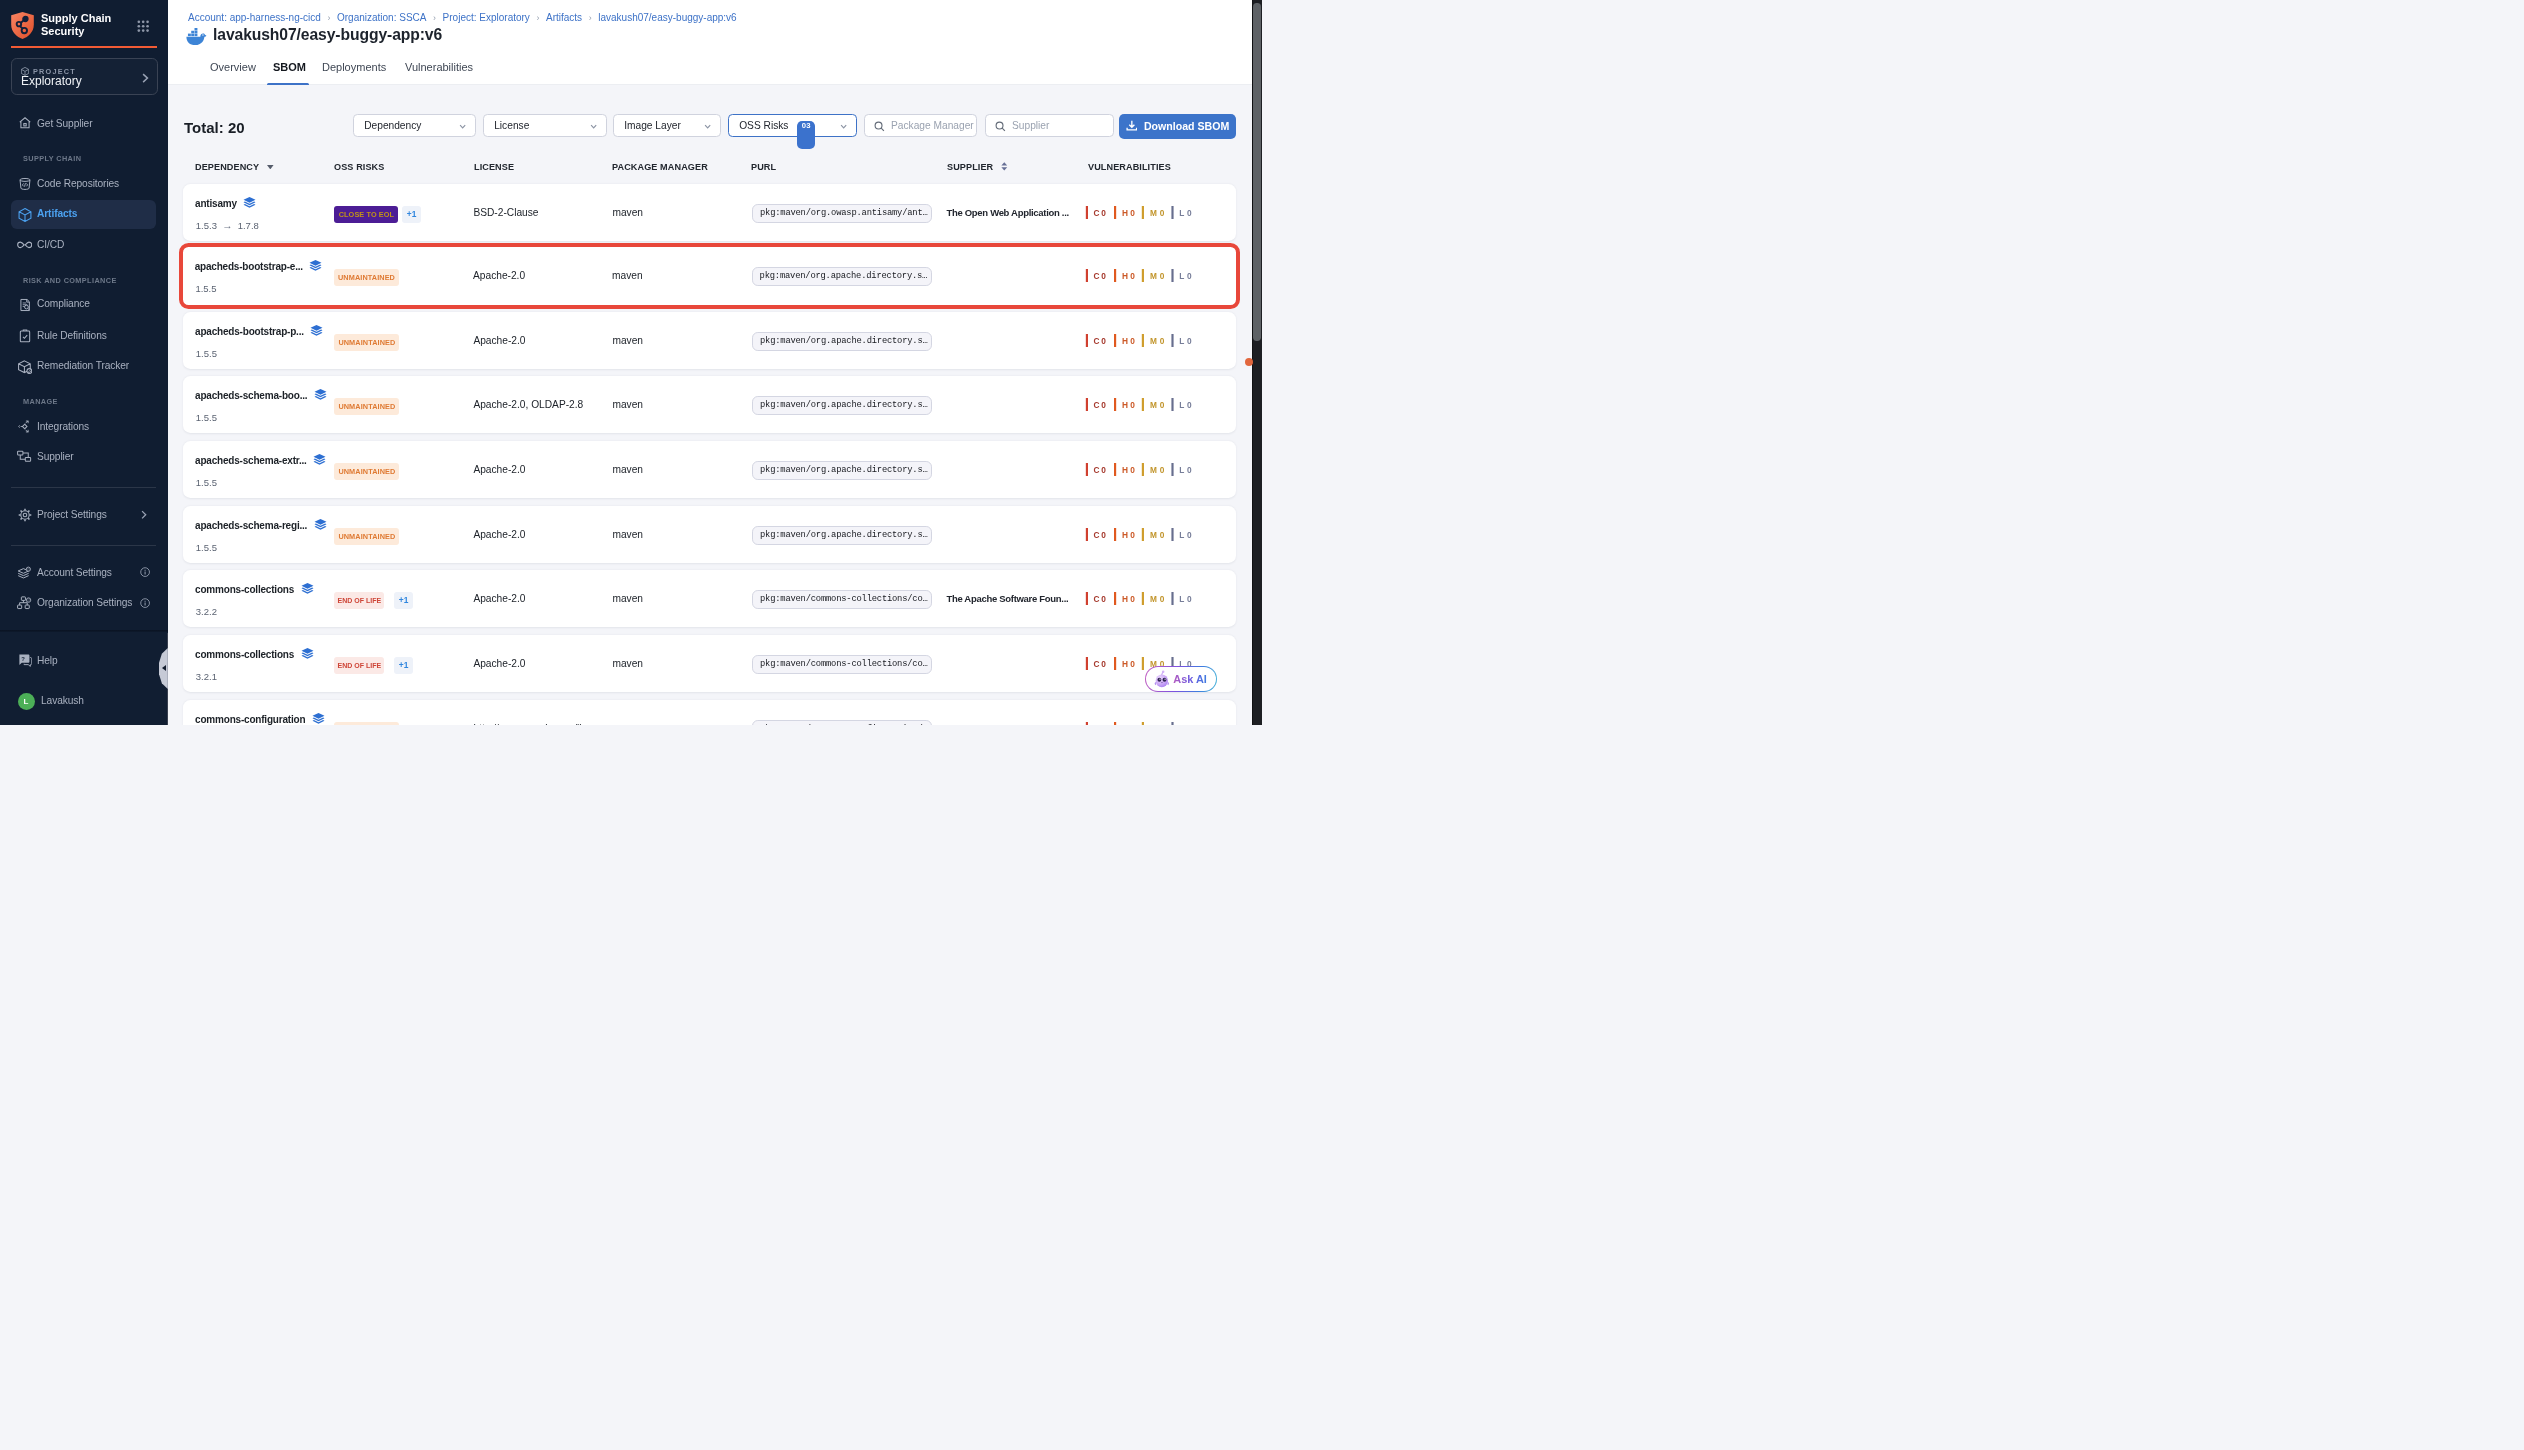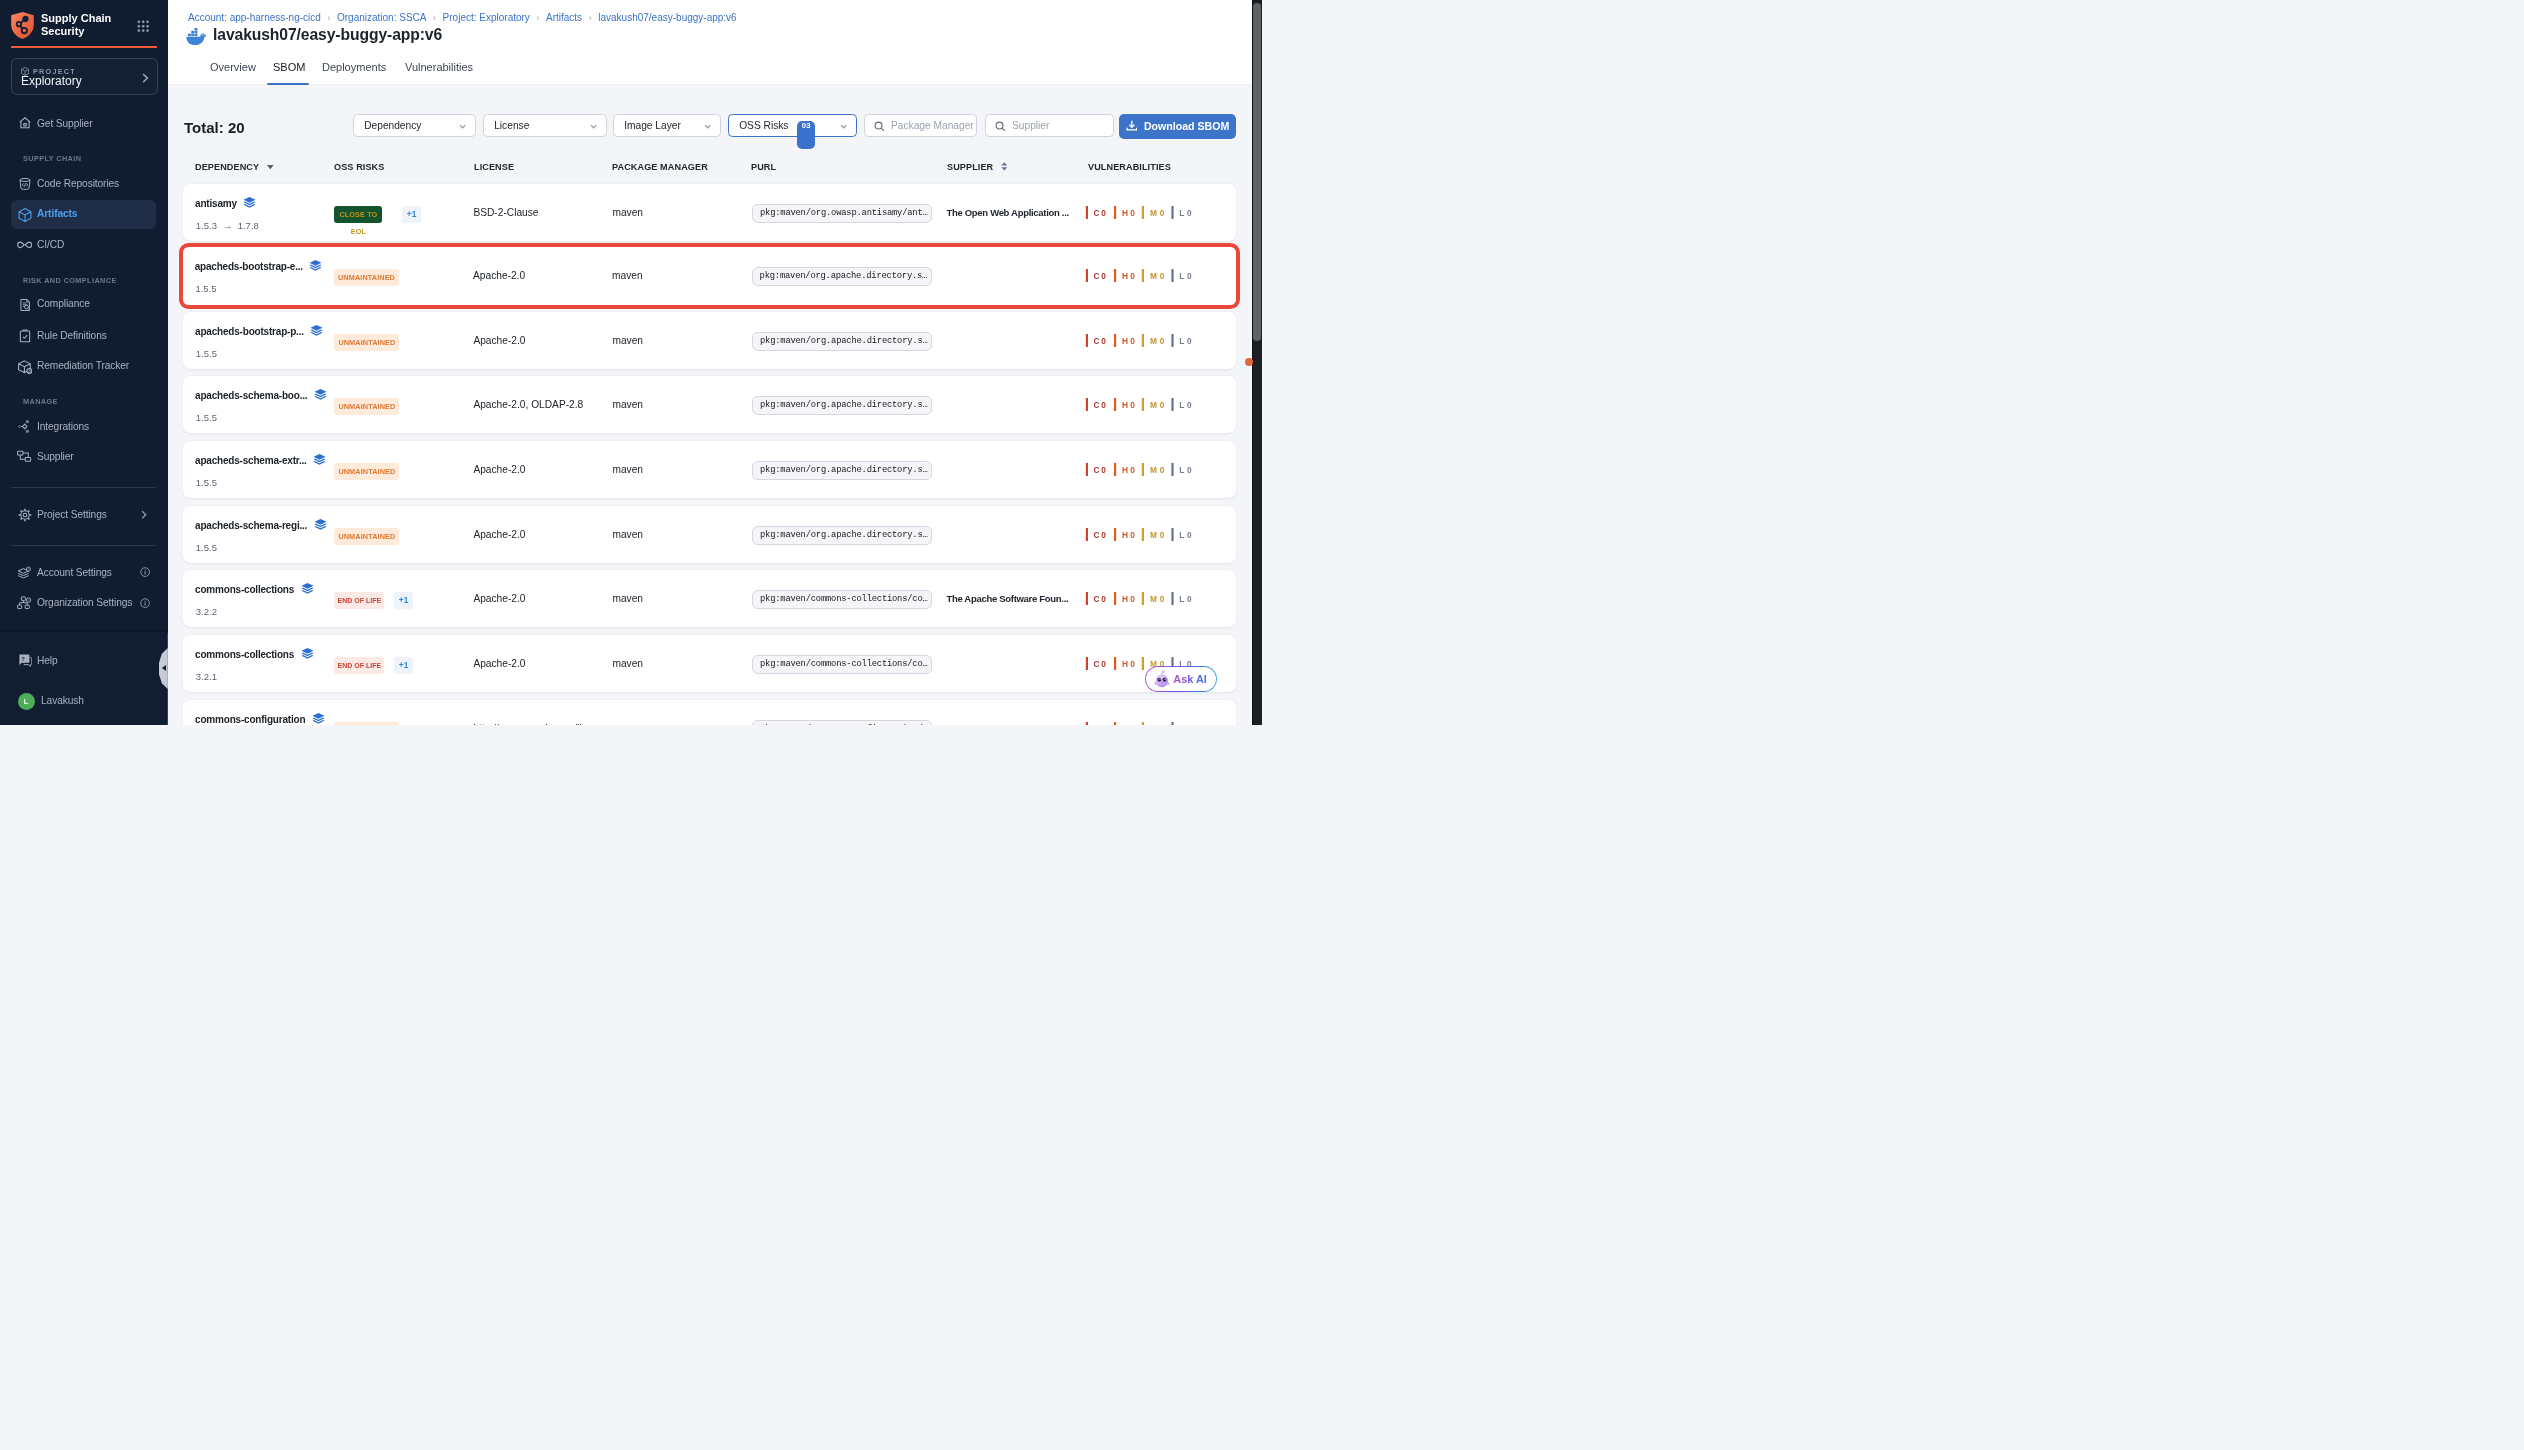--- a/index.html
+++ b/index.html
@@ -15,33 +15,33 @@
 
 #main { position:absolute; left:168px; top:0; width:1085px; height:725px; }
 #hdr { position:absolute; left:0; top:0; width:100%; height:66px; background:#fff; border-bottom:0.7px solid #e7e9ee; }
 #tabbar { position:absolute; left:0; top:53px; width:100%; height:32px; background:#fff; border-bottom:0.7px solid #eceef2; }
 #content { position:absolute; left:0; top:85px; width:100%; height:640px; background:#f4f5f9; }
 
 .crumb { color:#3d72c7; font-size:10px; }
 .crumbsep { color:#97a1b1; font-size:8.8px; padding:0 6.6px; }
 
 .tab { position:absolute; top:0; height:32px; line-height:29px; font-size:11px; color:#3f4754; }
-.tab.active { color:#14181f; font-weight:normal; }
+.tab.active { color:#14181f; font-weight:bold; }
 
 .fbox { position:absolute; top:29px; height:23.4px; background:#fff; border:0.7px solid #d0d3de; border-radius:4.4px; font-size:10.2px; color:#22262e; line-height:22px; padding-left:10.2px; }
 .chev { position:absolute; top:8px; right:8.8px; width:7.3px; height:7.3px; }
 
 
 .th { position:absolute; top:77px; font-size:9.1px; font-weight:bold; color:#22272f; letter-spacing:0.1px; }
 
 .row { position:absolute; left:15.4px; width:1053px; height:57px; background:#fff; border-radius:7.3px; box-shadow:0 0.7px 2.2px rgba(30,40,70,0.08); }
 .depname { position:absolute; left:11.7px; top:12.8px; font-size:10px; font-weight:bold; color:#1c2127; letter-spacing:-0.2px; }
 .ver { position:absolute; left:12.4px; top:36px; font-size:9.5px; color:#5b6372; }
 .badge { position:absolute; left:151px; top:22px; height:17px; line-height:17px; text-align:center; border-radius:2.9px; font-size:7.3px; font-weight:bold; letter-spacing:0.1px; }
-.b-eol { background:#14532d; color:#c29318; width:48px; }
+.b-eol { background:#4c1d95; color:#c29318; width:64px; }
 .b-unm { background:#fdeada; color:#df7a33; width:65px; }
 .b-red { background:#fbe9e6; color:#ce4537; width:50px; letter-spacing:0; font-size:7px; }
 .plus1 { position:absolute; left:219px; top:22px; height:17px; line-height:17px; padding:0 4.4px; border-radius:2.9px; font-size:8.4px; font-weight:bold; background:#eef2f9; color:#2f86de; }
 .lic { position:absolute; left:290px; top:23px; font-size:10.2px; color:#20252c; }
 .pkg { position:absolute; left:429px; top:23px; font-size:10.2px; color:#20252c; }
 .purl { position:absolute; left:569px; top:20px; height:19px; line-height:17.5px; background:#f4f4f9; border:0.7px solid #d4d6e2; border-radius:5.8px; padding:0 6.6px; font-family:"Liberation Mono", monospace; font-size:9.1px; color:#17191f; }
 .supp { position:absolute; left:763px; top:23px; font-size:9.5px; font-weight:bold; color:#22262e; letter-spacing:-0.3px; }
 .vuln { position:absolute; left:902px; top:22px; height:13px; }
 .lyr { vertical-align:-1.5px; margin-left:6.6px; }
 .purl { width:180px; white-space:nowrap; overflow:hidden; letter-spacing:-0.2px; font-size:8.8px; }

